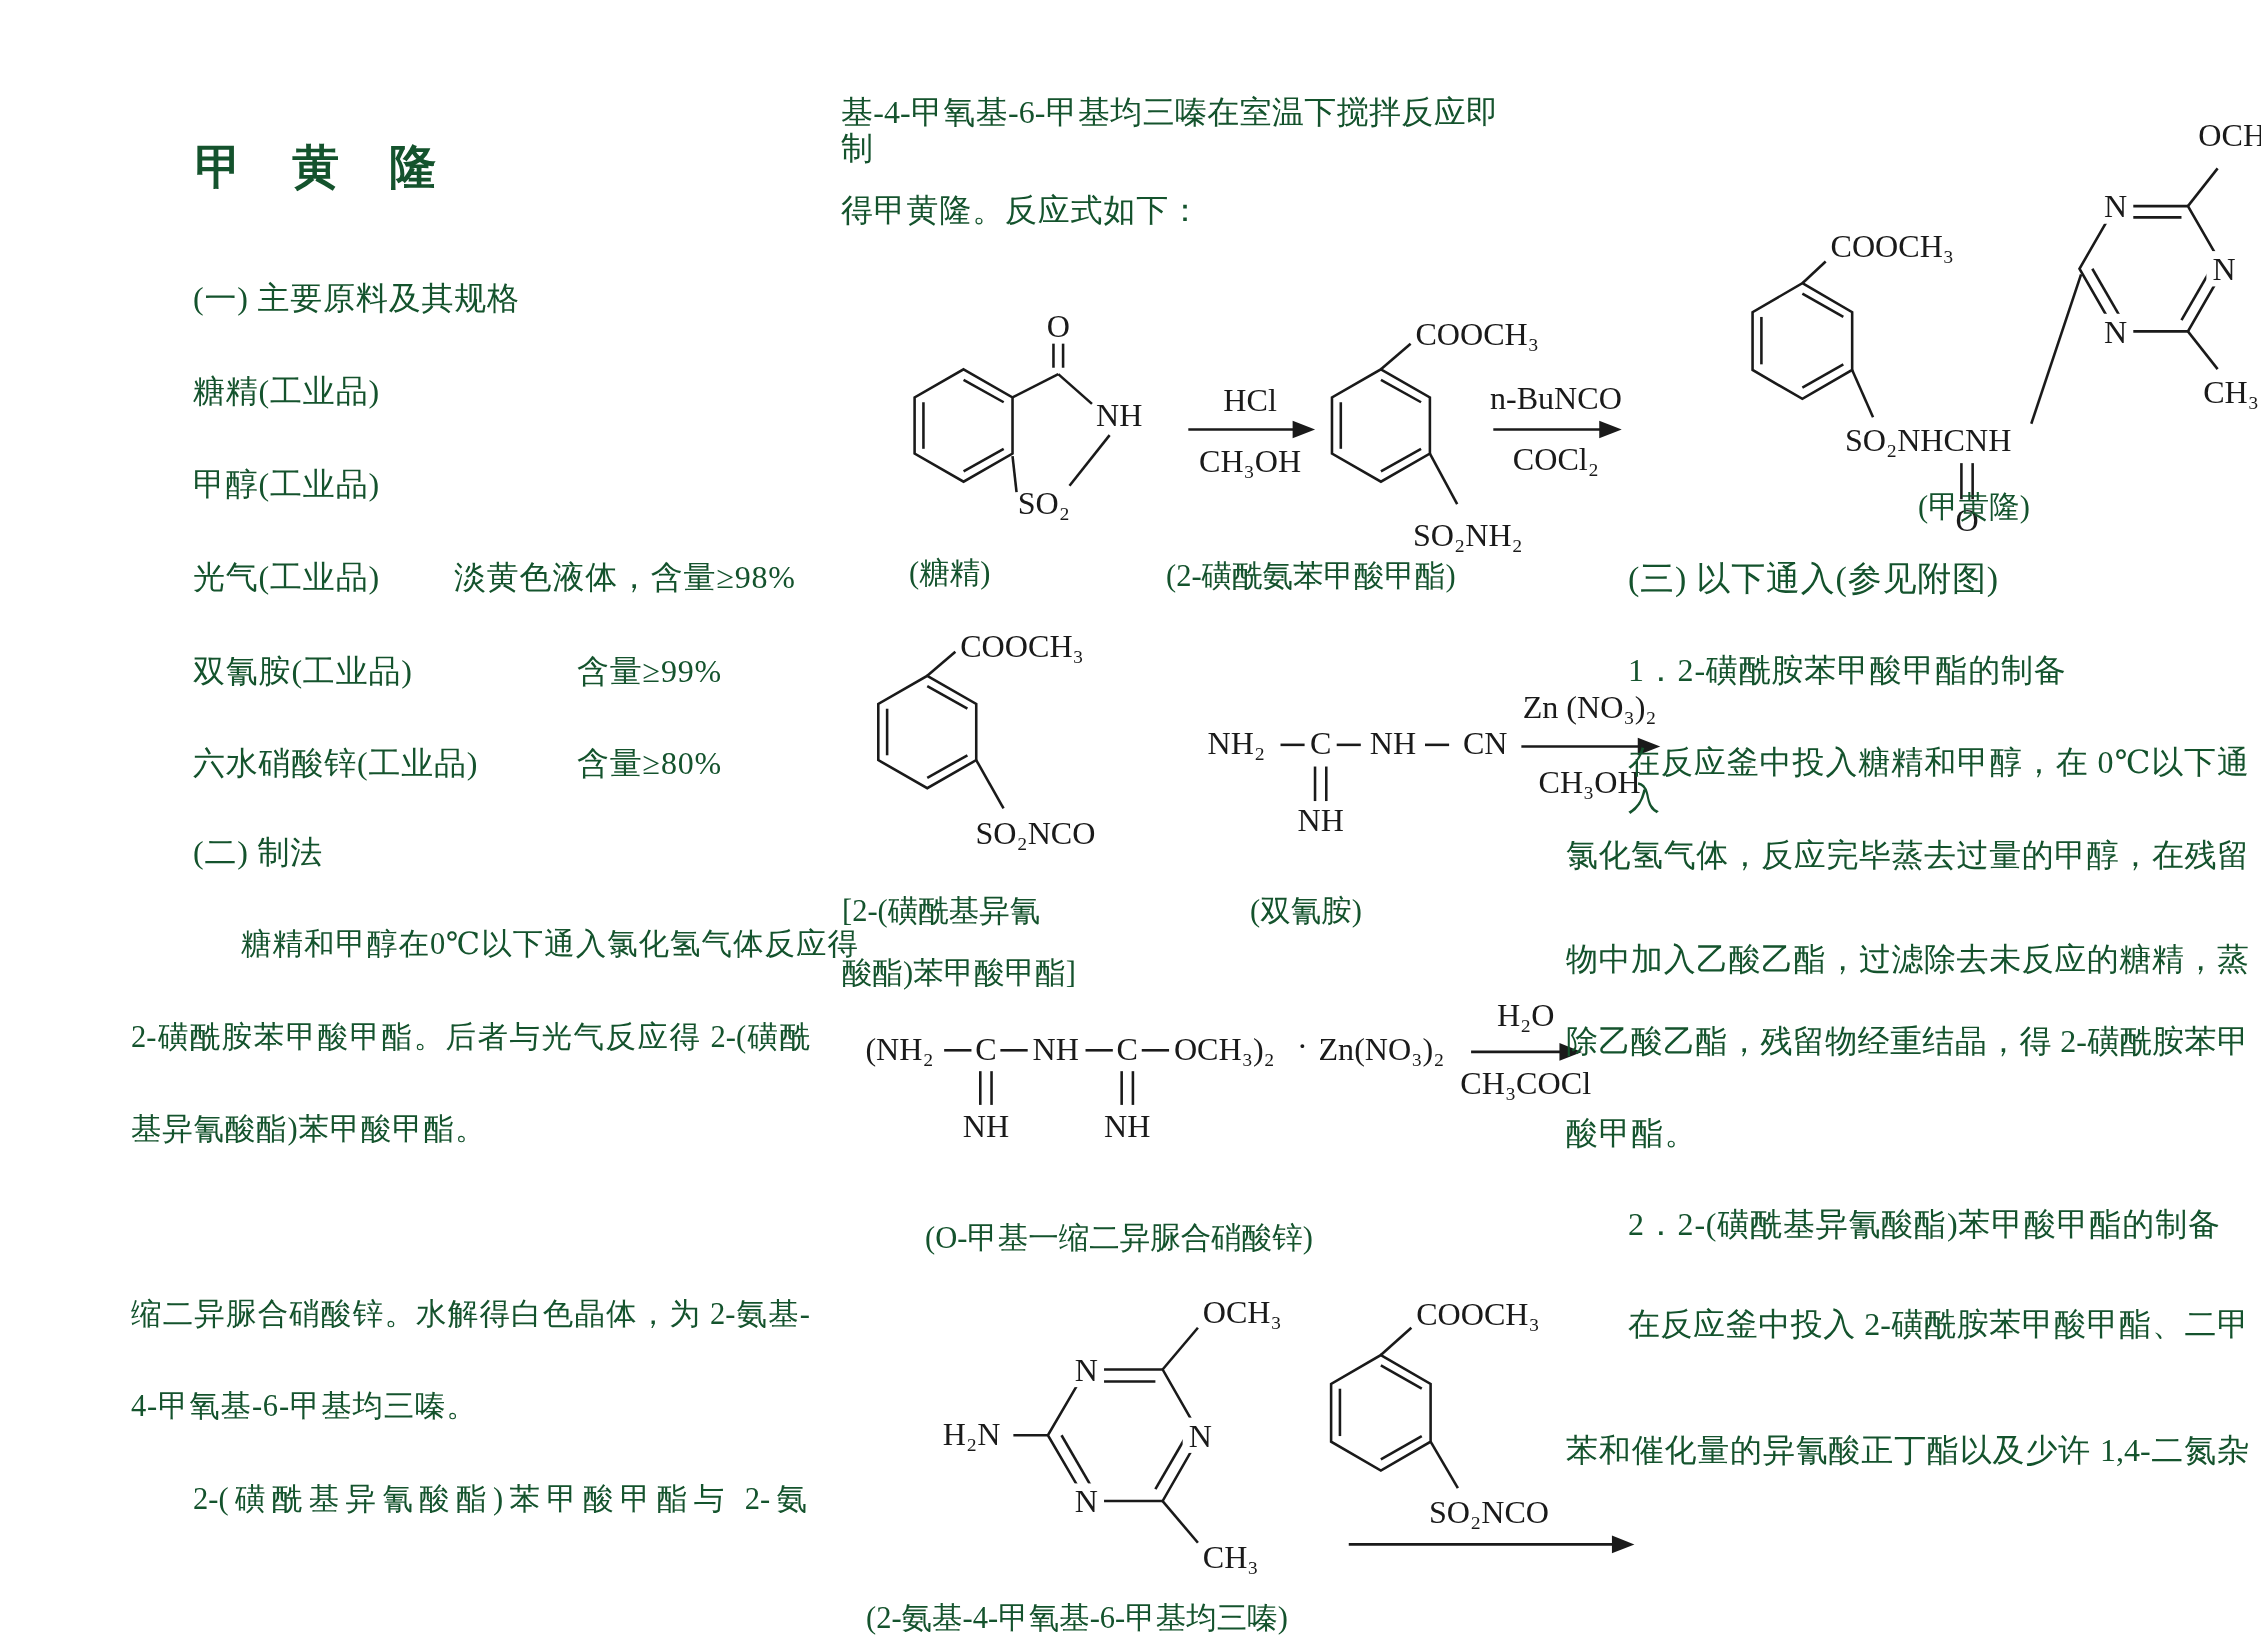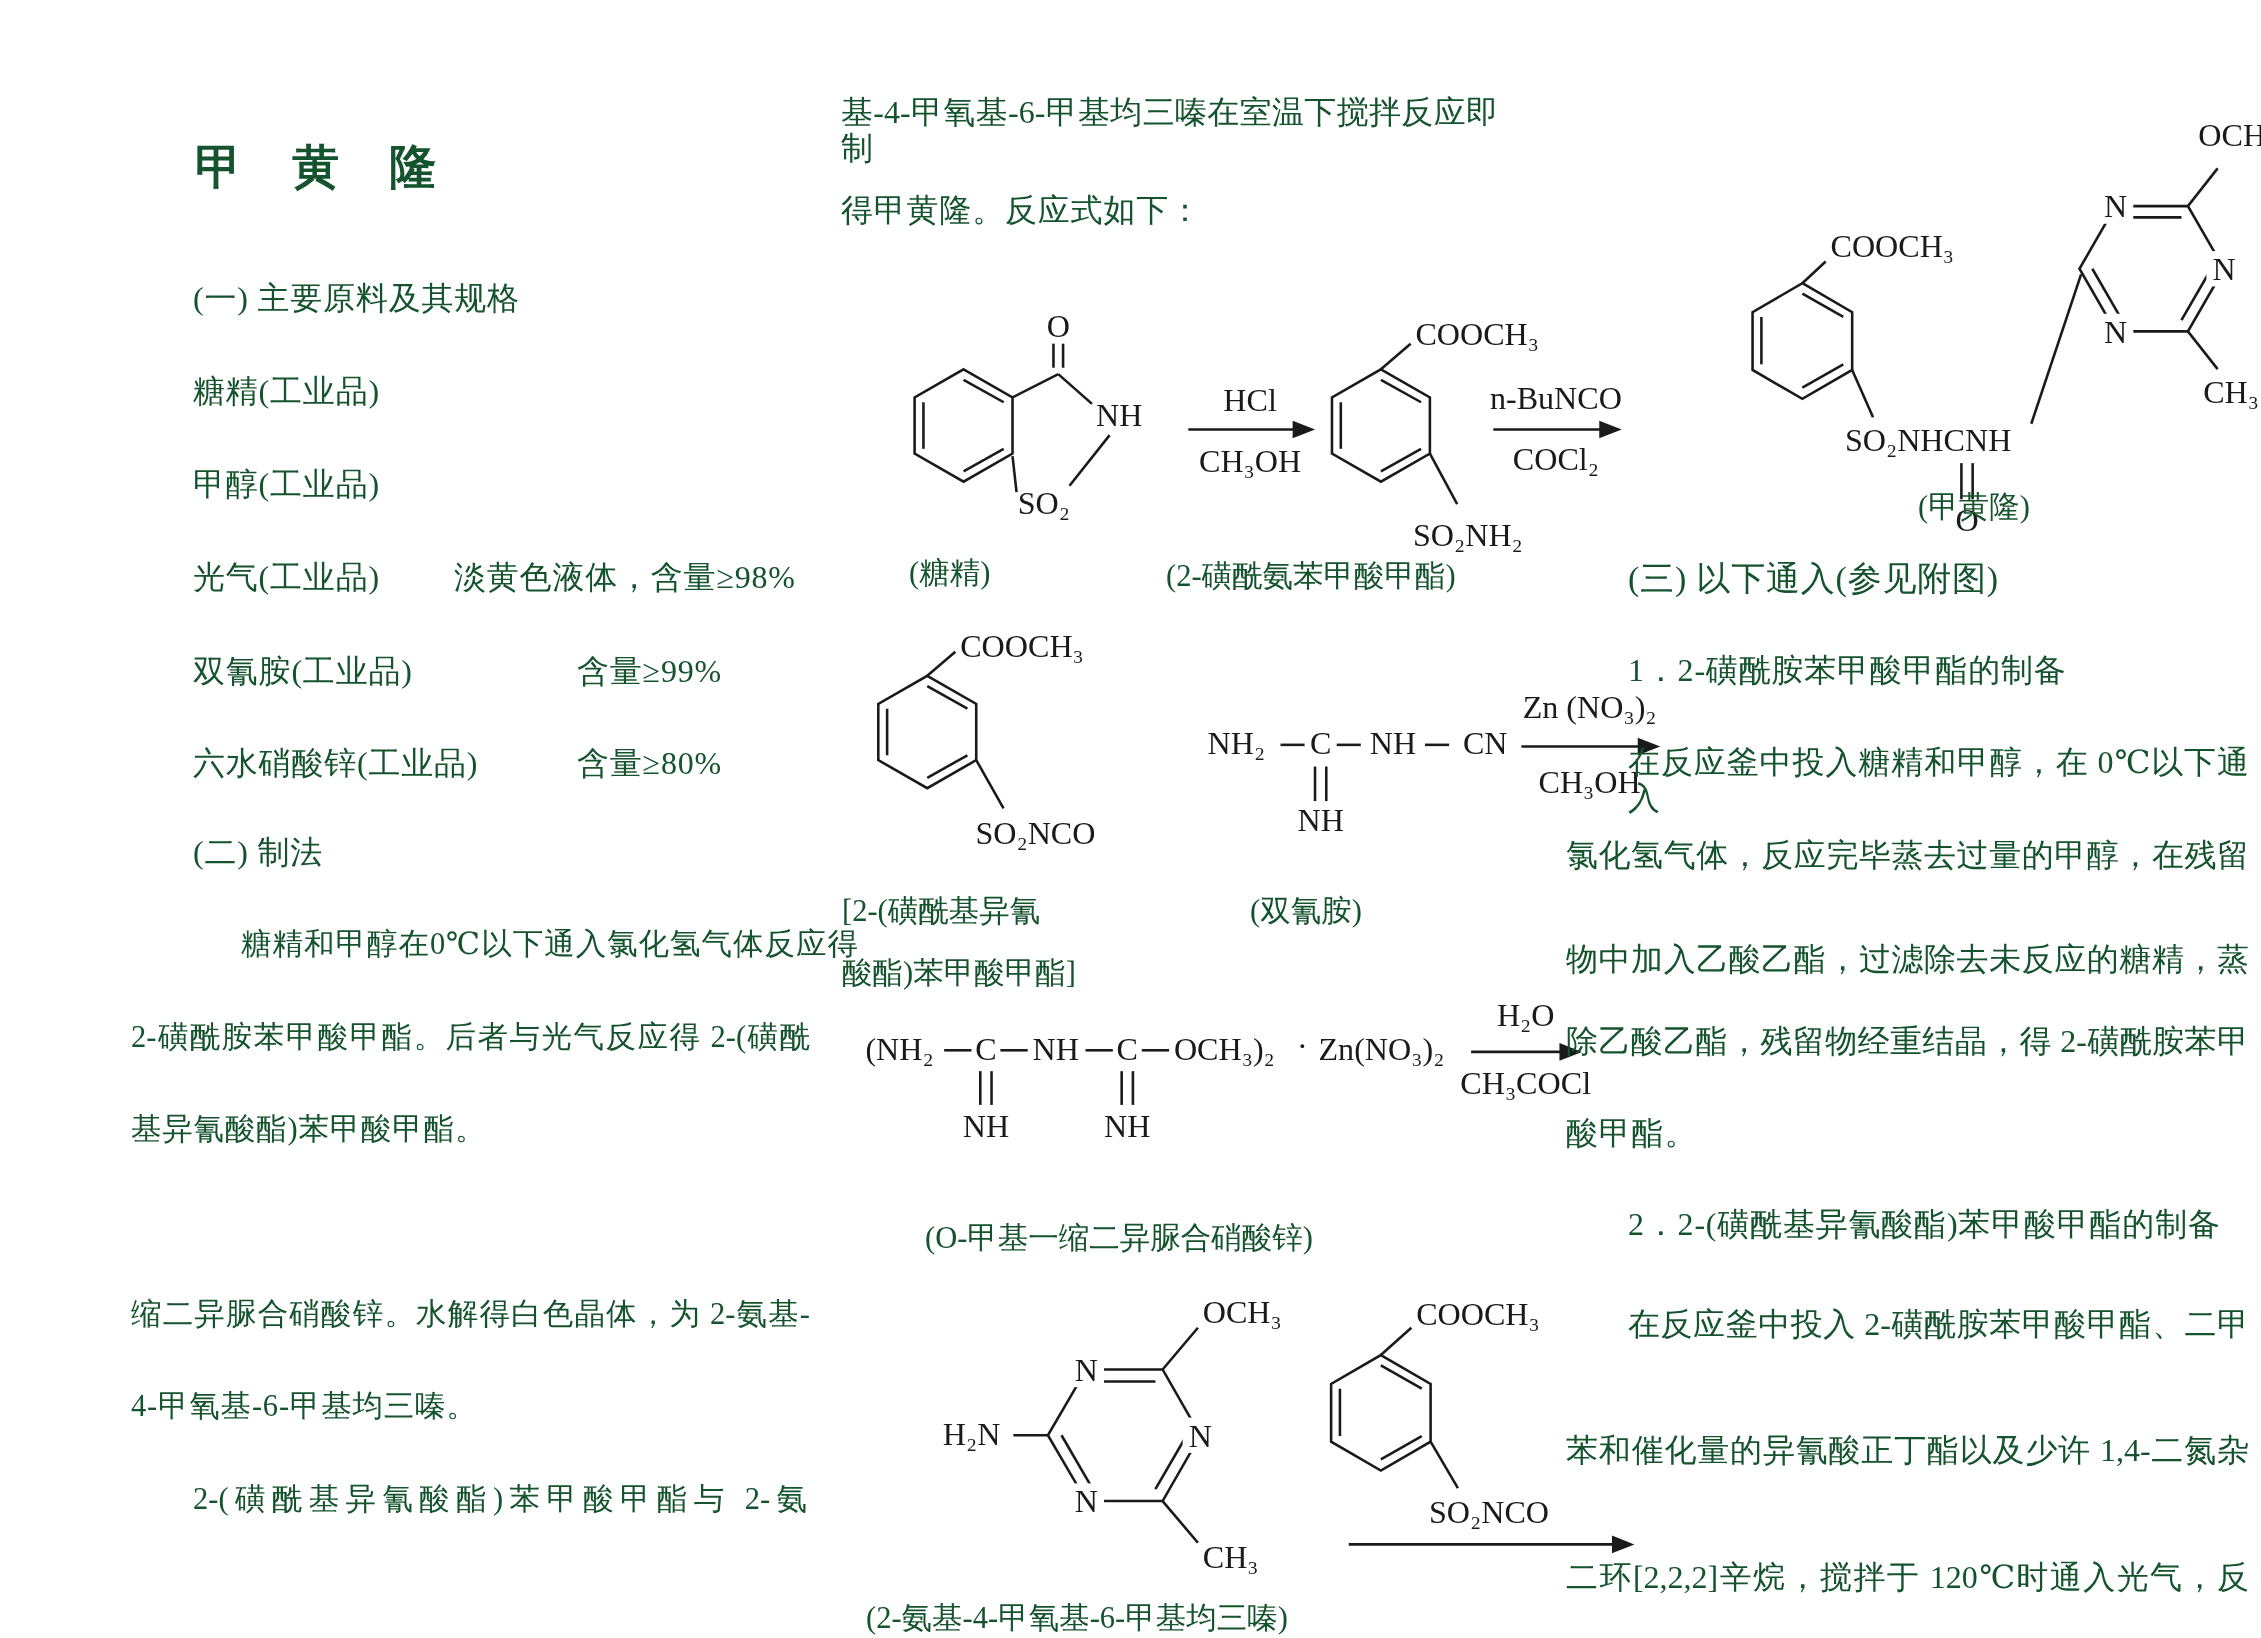--- a/index.html
+++ b/index.html
@@ -250,16 +250,15 @@
   <div class="t bold sz42" style="top:560px;left:1628px;">(三) 以下通入(参见附图)</div>
   <div class="t" style="top:653px;left:1628px;">1．2-磺酰胺苯甲酸甲酯的制备</div>
   <div class="t just" style="top:745px;left:1628px;width:621px;">在反应釜中投入糖精和甲醇，在 0℃以下通入</div>
   <div class="t just" style="top:838px;left:1566px;width:683px;">氯化氢气体，反应完毕蒸去过量的甲醇，在残留</div>
   <div class="t just" style="top:930px;left:1566px;width:683px;margin-top:12px;">物中加入乙酸乙酯，过滤除去未反应的糖精，蒸</div>
   <div class="t just" style="top:1024px;left:1566px;width:683px;">除乙酸乙酯，残留物经重结晶，得 2-磺酰胺苯甲</div>
   <div class="t" style="top:1116px;left:1566px;">酸甲酯。</div>
   <div class="t" style="top:1207px;left:1628px;">2．2-(磺酰基异氰酸酯)苯甲酸甲酯的制备</div>
   <div class="t just" style="top:1307px;left:1628px;width:621px;">在反应釜中投入 2-磺酰胺苯甲酸甲酯、二甲</div>
   <div class="t just" style="top:1433px;left:1566px;width:683px;">苯和催化量的异氰酸正丁酯以及少许 1,4-二氮杂</div>
-  <div class="t just" style="top:1560px;left:1566px;width:683px;">二环[2,2,2]辛烷，搅拌于 120℃时通入光气，反</div>
 
 </div>
 
 
 </body></html>

